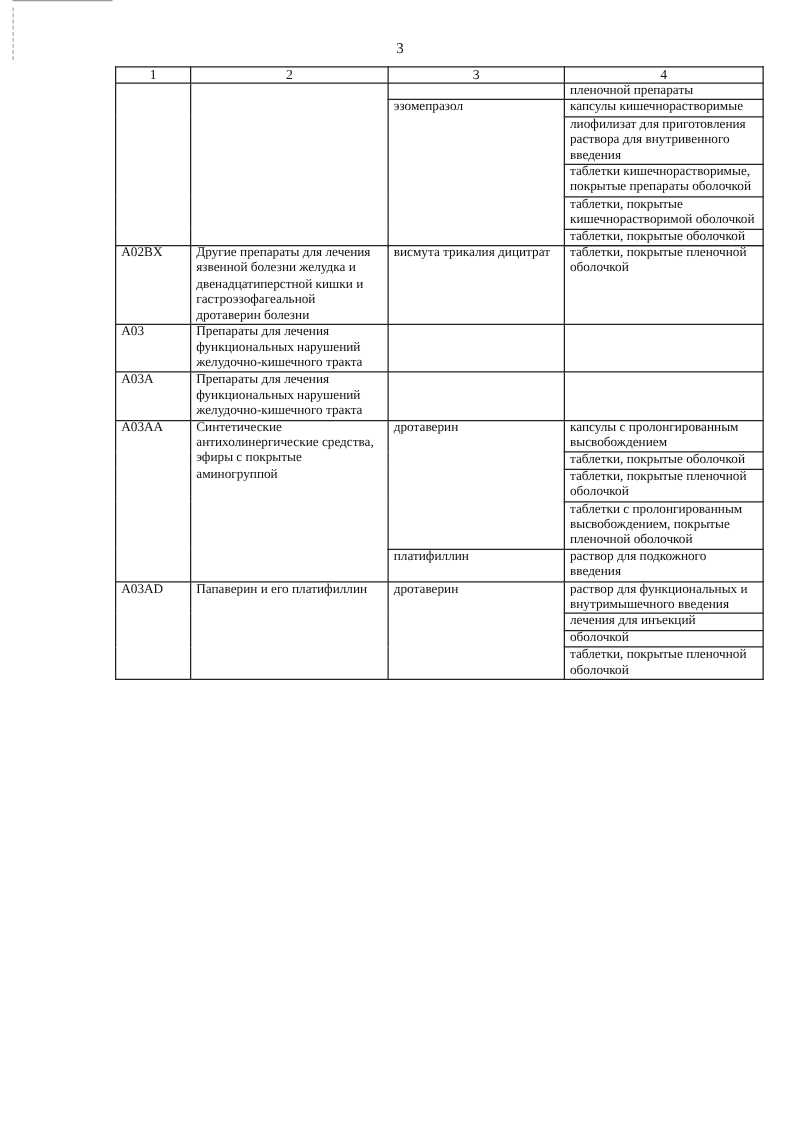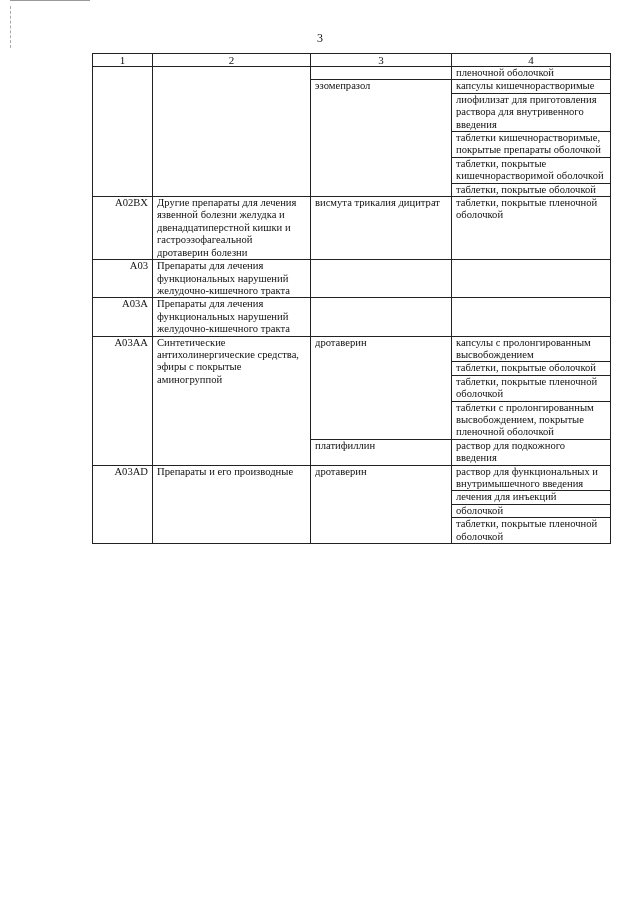--- a/index.html
+++ b/index.html
@@ -7,21 +7,21 @@
          font-family:"Liberation Serif","DejaVu Serif",serif; color:#111; }
   .topline { position:absolute; left:10px; top:0; width:80px; height:1px; background:#999; }
   .dashline { position:absolute; left:10px; top:6px; width:1px; height:42px;
               border-left:1px dashed #aaa; }
   .page-num { position:absolute; top:31px; left:0; width:640px; text-align:center; font-size:12px; }
   table.doc { position:absolute; left:92px; top:53px; width:518px; border-collapse:collapse;
               table-layout:fixed; font-size:10.6px; line-height:12.4px; }
   table.doc td { border:1px solid #222; vertical-align:top; padding:0 4px; }
   table.doc tr.head td { text-align:center; padding:0; height:12px; font-size:11px; line-height:12px; }
   col.c1 { width:60px; } col.c2 { width:158px; } col.c3 { width:141px; } col.c4 { width:159px; }
-  td.code { padding-left:6px;text-align:right; }
+  td.code { padding-left:6px; }
 </style>
 </head>
 <body>
 
 <div class="topline"></div>
 <div class="dashline"></div>
 
 <div class="page-num">3</div>
 
 <table class="doc">
@@ -36,21 +36,21 @@
     <td>1</td>
     <td>2</td>
     <td>3</td>
     <td>4</td>
   </tr>
 
   <tr>
     <td rowspan="7"></td>
     <td rowspan="7"></td>
     <td></td>
-    <td>пленочной оболочкой</td>
+    <td>пленочной препараты</td>
   </tr>
   <tr>
     <td rowspan="6">эзомепразол</td>
     <td>капсулы кишечнорастворимые</td>
   </tr>
   <tr>
     <td>лиофилизат для приготовления раствора для внутривенного введения</td>
   </tr>
   <tr>
     <td>таблетки кишечнорастворимые, покрытые препараты оболочкой</td>
@@ -100,21 +100,21 @@
   <tr>
     <td>таблетки с пролонгированным высвобождением, покрытые пленочной оболочкой</td>
   </tr>
   <tr>
     <td>платифиллин</td>
     <td>раствор для подкожного введения</td>
   </tr>
 
   <tr>
     <td rowspan="4" class="code">A03AD</td>
-    <td rowspan="4">Препараты и его производные</td>
+    <td rowspan="4">Папаверин и его платифиллин</td>
     <td rowspan="4">дротаверин</td>
     <td>раствор для функциональных и внутримышечного введения</td>
   </tr>
   <tr>
     <td>лечения для инъекций</td>
   </tr>
   <tr>
     <td>оболочкой</td>
   </tr>
   <tr>

